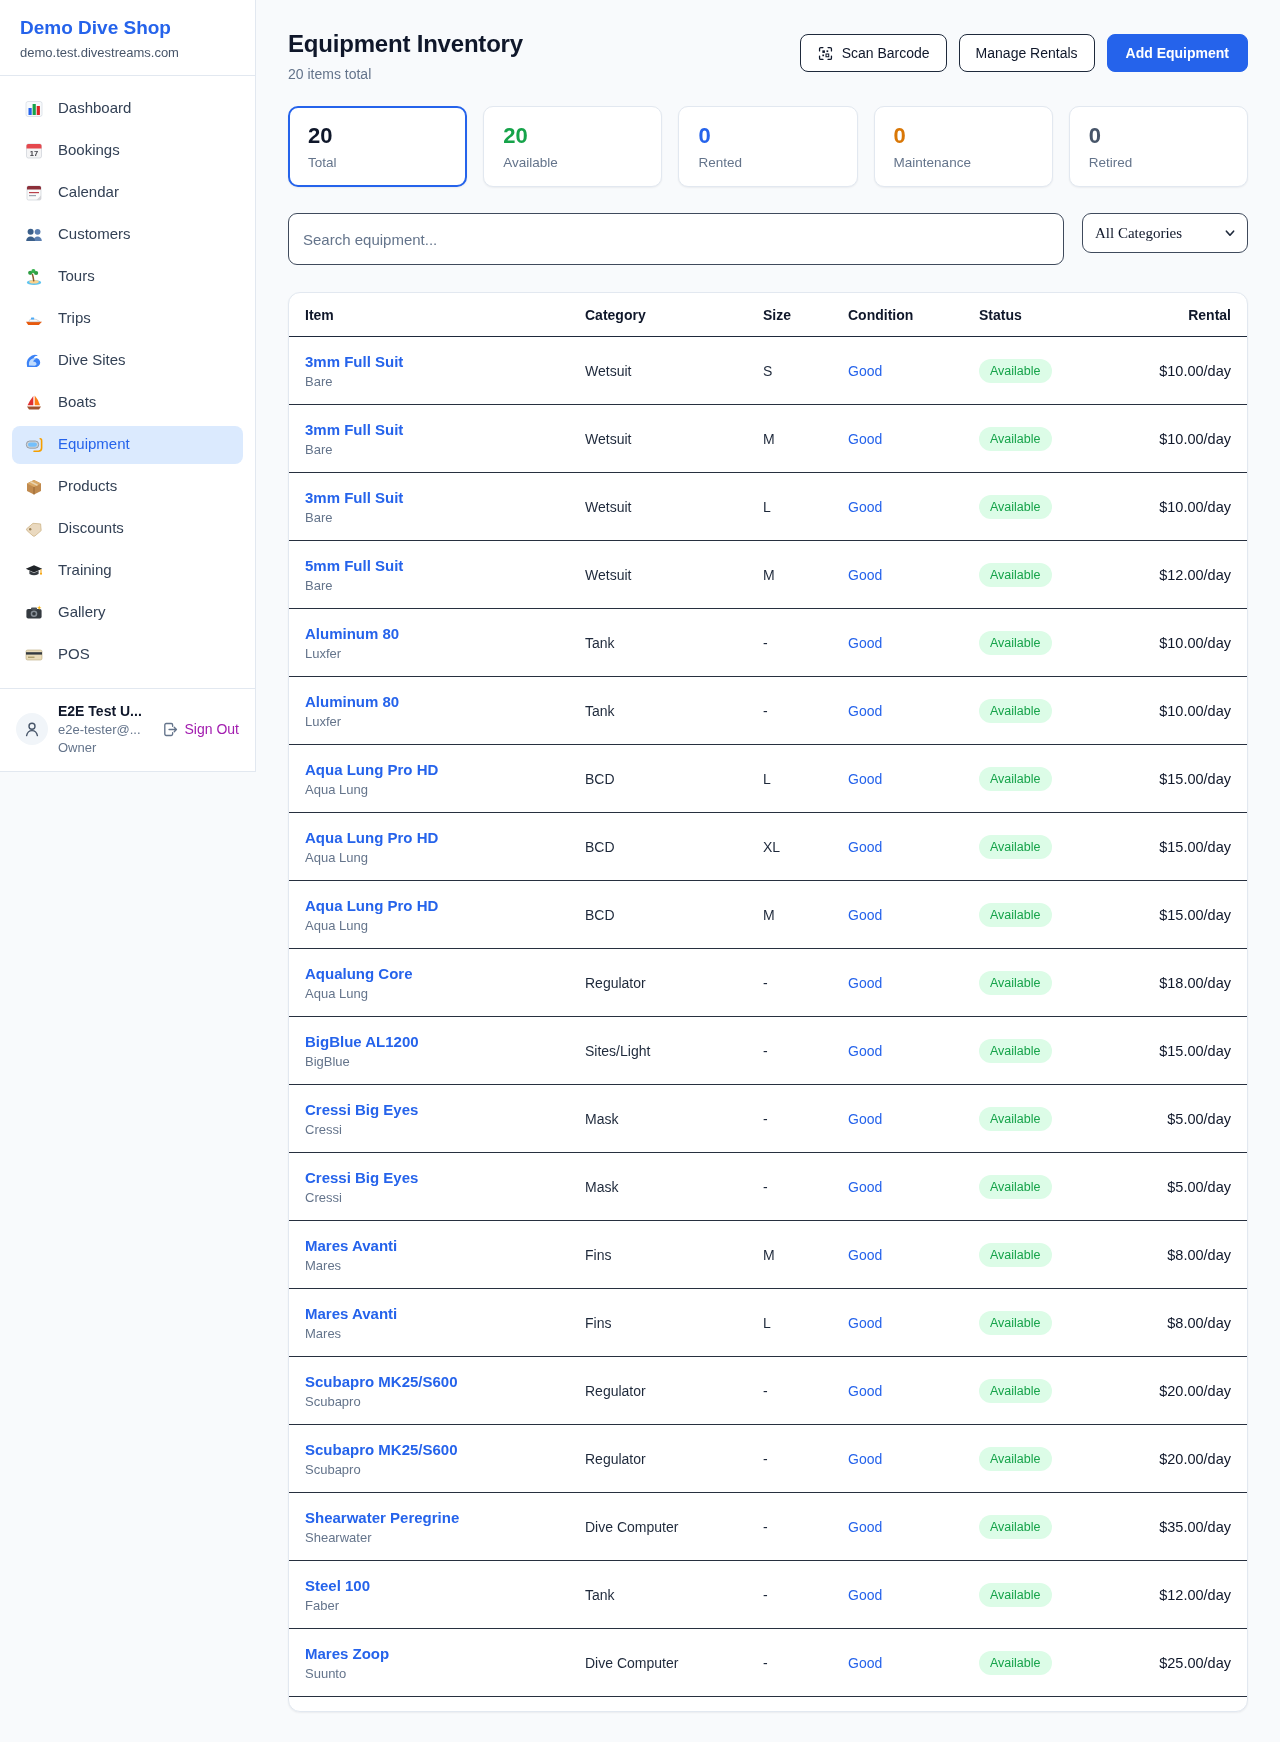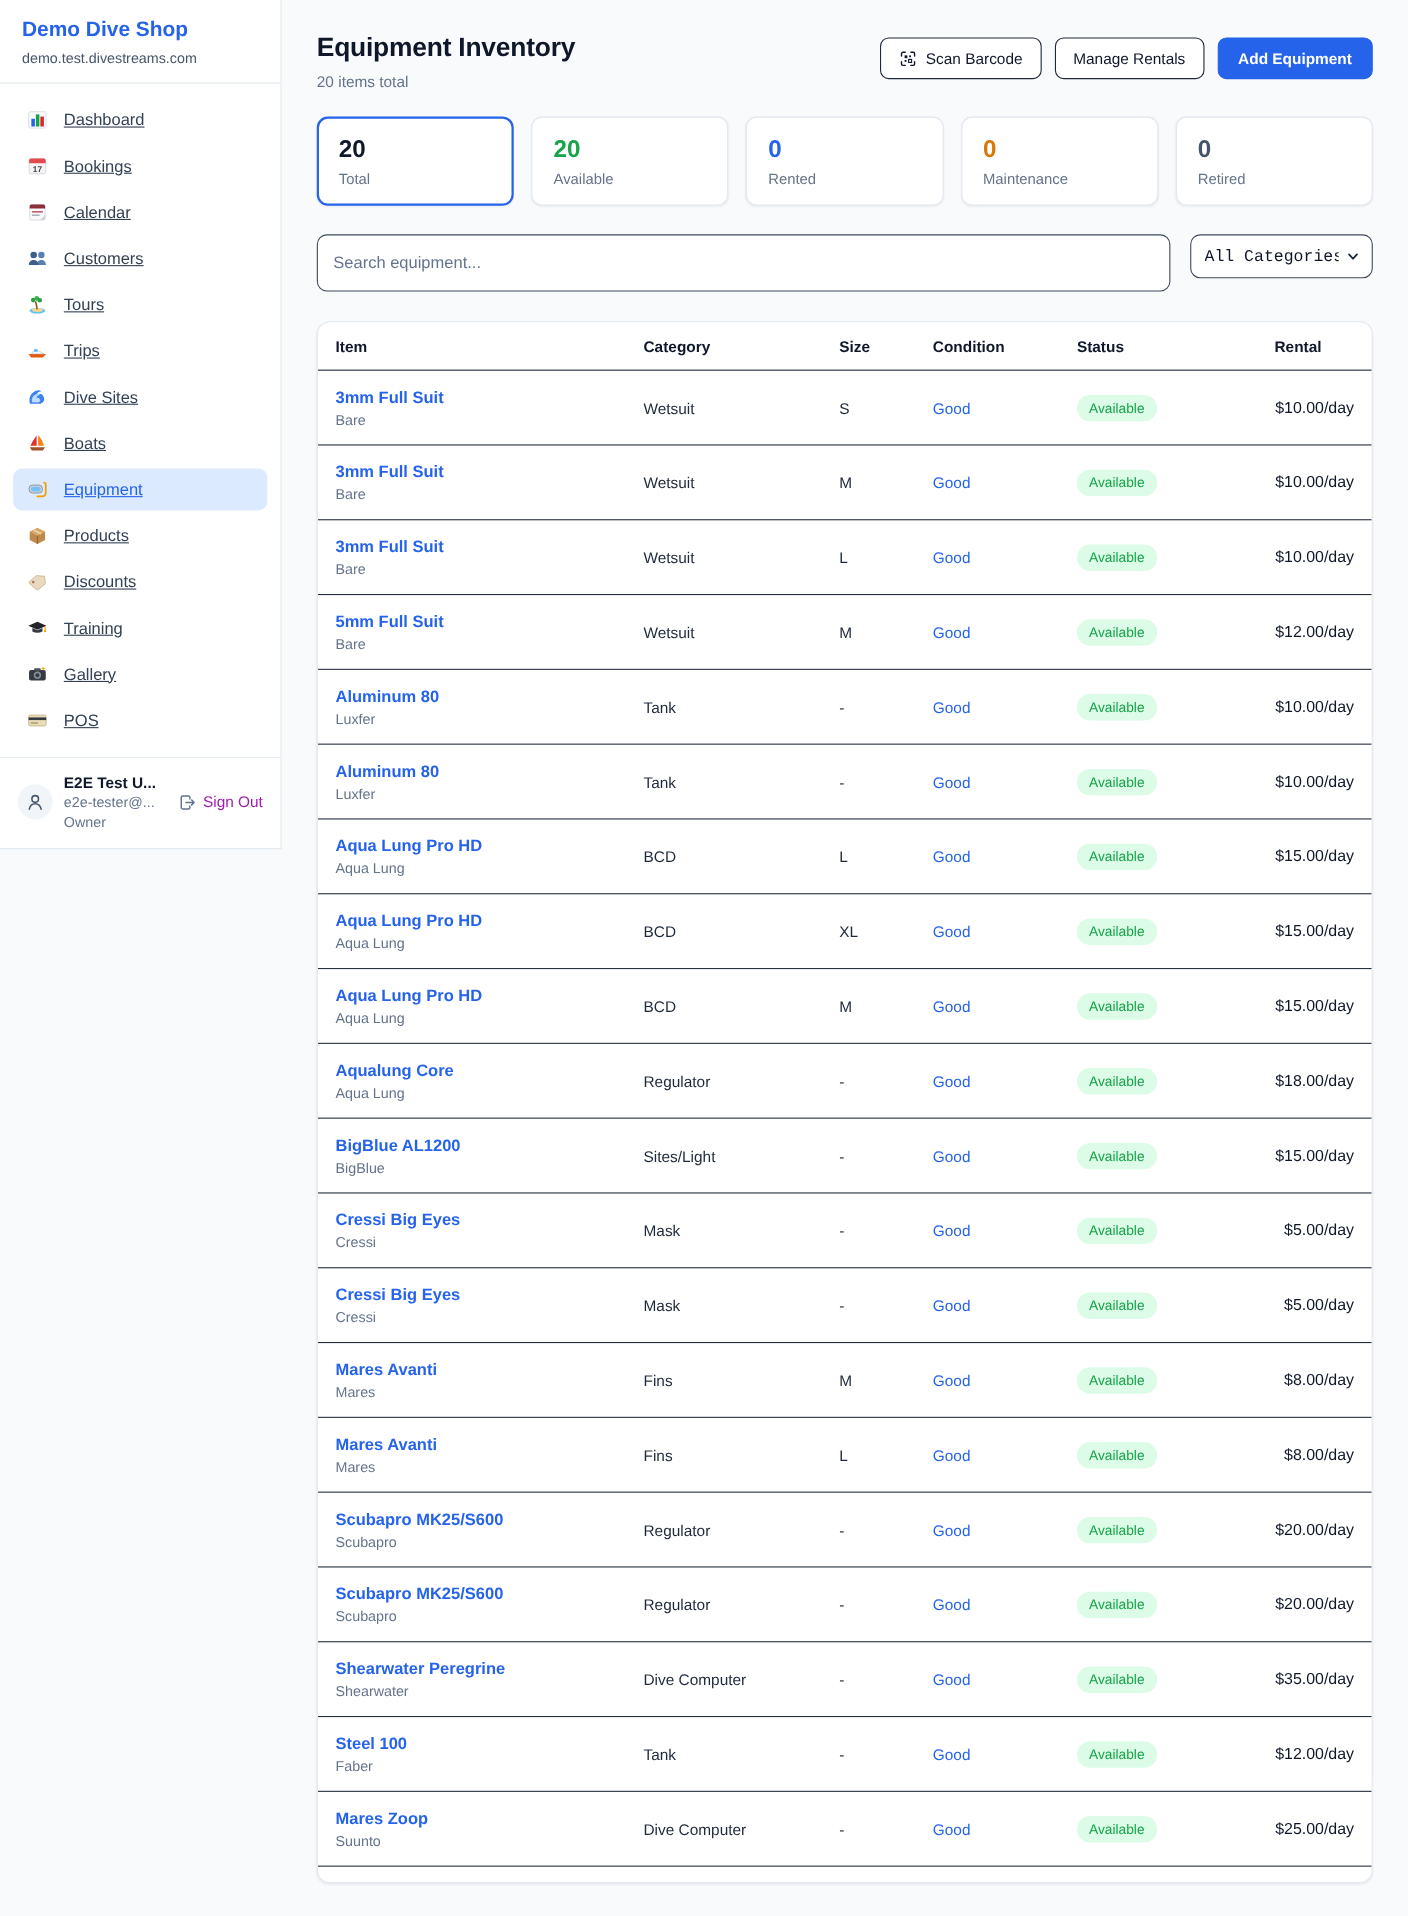--- a/index.html
+++ b/index.html
@@ -18,23 +18,23 @@
     position:absolute; left:0; top:0; width:256px;
     background:#fff;
     border-right:1px solid #e2e8f0;
     border-bottom:1px solid #e2e8f0;
   }
   .brand-block { padding:17px 20px 15px; border-bottom:1px solid #e2e8f0; }
   .brand { color:#2563eb; font-size:19px; font-weight:700; }
   .brand-domain { color:#475569; font-size:13px; margin-top:6px; }
   .nav { padding:14px 12px 10px; }
   .nav-item {
-    display:flex; align-items:center; gap:14px;
+    display:flex; gap:14px;
     padding:9px 12px; border-radius:8px;
-    color:#334155; font-size:15px; margin-bottom:4px; cursor:pointer;text-decoration:underline;
+    color:#334155; font-size:15px; margin-bottom:4px; cursor:pointer;
   }
   .nav-item.active { background:#dbeafe; color:#2563eb; font-weight:500; }
   .nav-icon { width:20px; height:20px; flex:0 0 20px; }
   .nav-icon svg { width:20px; height:20px; display:block; }
   .user-block {
     border-top:1px solid #e2e8f0; padding:14px 16px 16px;
     display:flex; align-items:center; gap:10px;
   }
   .avatar {
     width:32px; height:32px; border-radius:50%; background:#f1f5f9;
@@ -76,33 +76,33 @@
     flex:1; height:52px; border:1.5px solid #3f4a5c; border-radius:9px;
     padding:0 14px; font-size:15px; color:#0f172a; background:#fff; outline:none;
     font-family:"Liberation Sans", sans-serif;
   }
   .search-input::placeholder { color:#64748b; }
   .select-wrap { position:relative; width:166px; }
   .select-wrap select {
     width:100%; height:40px; border:1.5px solid #3f4a5c; border-radius:9px;
     background:#fff; font-size:15px; padding:0 30px 0 12px;
     appearance:none; -webkit-appearance:none; color:#0f172a; cursor:pointer;
-    font-family:Liberation Mono, monospace;
+    font-family:Liberation Serif, serif;
   }
   .chevron { position:absolute; right:9px; top:11px; width:18px; height:18px; pointer-events:none; }
 
   
   .table-card {
     margin-top:27px; background:#fff; border:1px solid #e2e8f0; border-radius:12px;
     box-shadow:0 1px 2px rgba(15,23,42,.06); overflow:hidden; padding-bottom:14px;
   }
   .t-grid { display:grid; grid-template-columns:280px 178px 85px 131px 150px 1fr; padding:0 16px; align-items:center; }
   .t-head { height:44px; border-bottom:1.5px solid #1e293b; }
   .t-head .hcell { font-size:14px; font-weight:700; color:#0f172a; }
-  .t-head .col-rental { text-align:center; }
+  .t-head .col-rental { text-align:right; }
   .t-row { height:68px; border-bottom:1px solid #27303f; }
   .item-name { color:#2563eb; font-size:15px; font-weight:600; cursor:pointer; }
   .item-brand { color:#64748b; font-size:13px; margin-top:4px; }
   .cell { font-size:14px; color:#1e293b; }
   .cond { color:#2563eb; font-size:14px; cursor:pointer; }
   .pill {
     display:inline-block; background:#dcfce7; color:#16a34a;
     font-size:12.5px; font-weight:500; padding:5px 11px; border-radius:999px;
   }
   .price { text-align:right; font-size:14.5px; color:#0f172a; }

